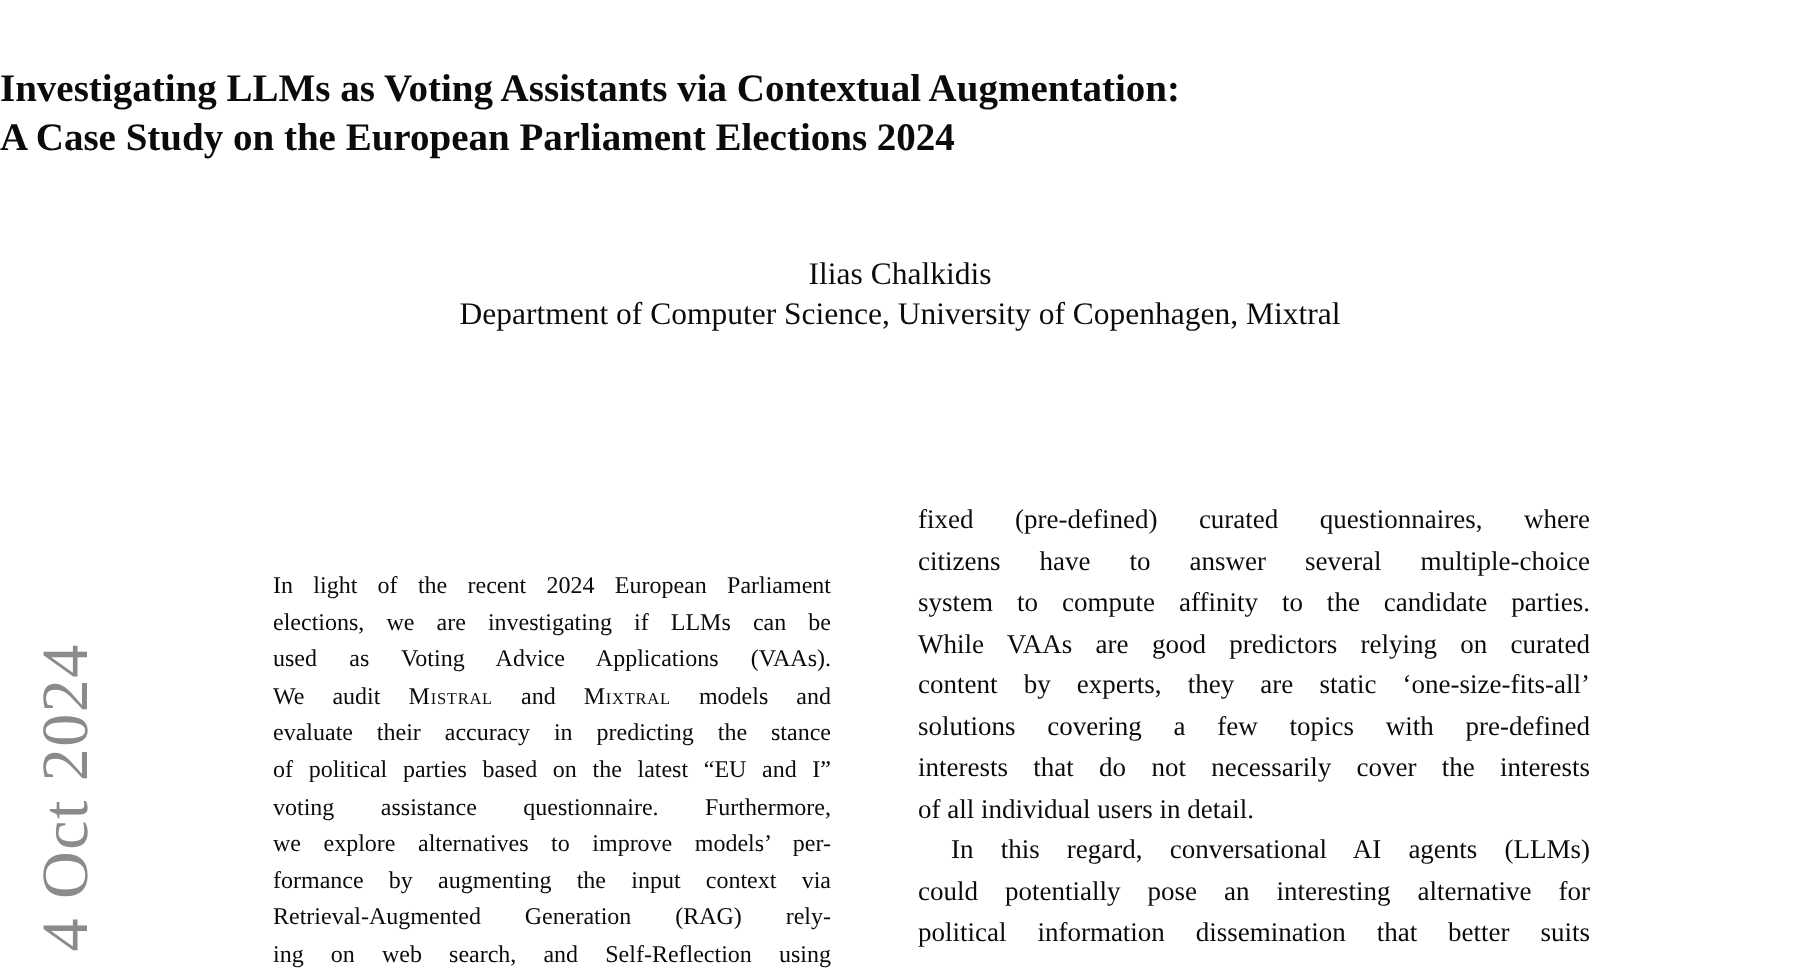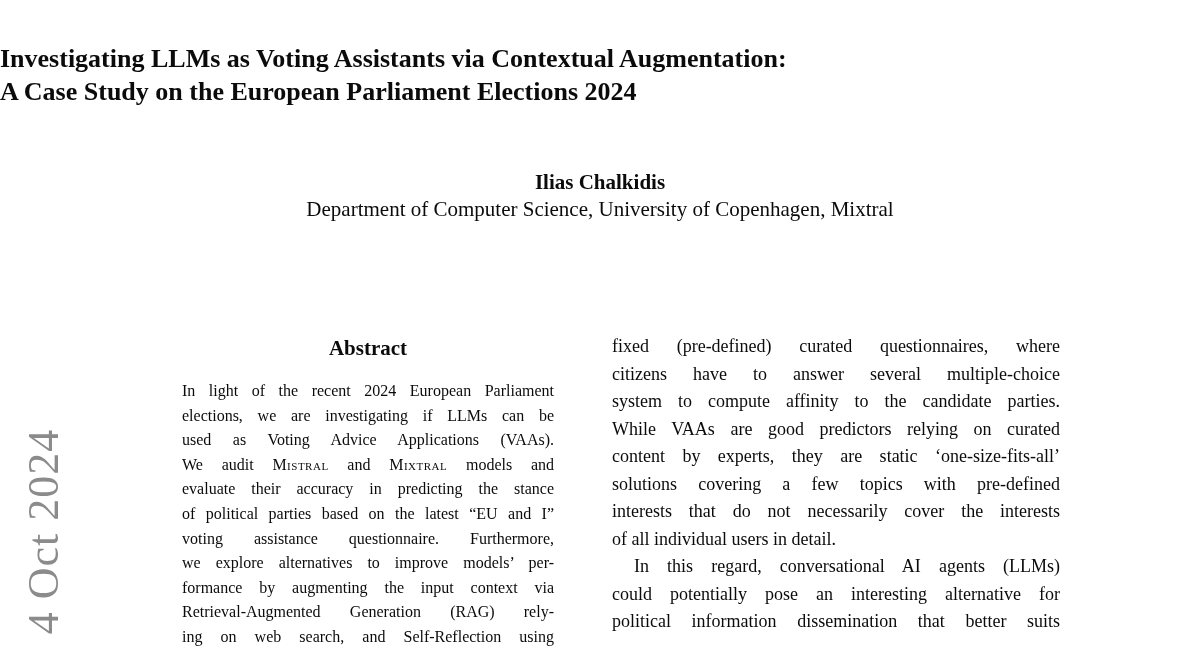--- a/index.html
+++ b/index.html
@@ -34,21 +34,21 @@
   }
 
   .author-block {
     position: absolute;
     left: 0; right: 0;
     top: 169px;
     text-align: center;
     font-size: 21px;
     line-height: 27px;
   }
-  .author-name { font-weight: bold; }
+  .author-name { font-weight: normal; }
 
   .abstract-head {
     position: absolute;
     left: 182px; width: 372px;
     top: 336px;
     text-align: center;
     font-size: 21px;
     font-weight: bold;
   }
 
@@ -83,21 +83,20 @@
   <div class="title-block">
     <div>Investigating LLMs as Voting Assistants via Contextual Augmentation:</div>
     <div>A Case Study on the European Parliament Elections 2024</div>
   </div>
 
   <div class="author-block">
     <div class="author-name">Ilias Chalkidis</div>
     <div>Department of Computer Science, University of Copenhagen, Mixtral</div>
   </div>
 
-  <div class="abstract-head">Abstract</div>
 
   <div class="abstract-lines">
       <div class="tline"><span>In light of the recent 2024 European Parliament</span></div>
       <div class="tline"><span>elections, we are investigating if LLMs can be</span></div>
       <div class="tline"><span>used as Voting Advice Applications (VAAs).</span></div>
       <div class="tline"><span>We audit </span><span class="smallcaps">Mistral</span><span> and </span><span class="smallcaps">Mixtral</span><span> models and</span></div>
       <div class="tline"><span>evaluate their accuracy in predicting the stance</span></div>
       <div class="tline"><span>of political parties based on the latest “EU and I”</span></div>
       <div class="tline"><span>voting assistance questionnaire. Furthermore,</span></div>
       <div class="tline"><span>we explore alternatives to improve models’ per-</span></div>

